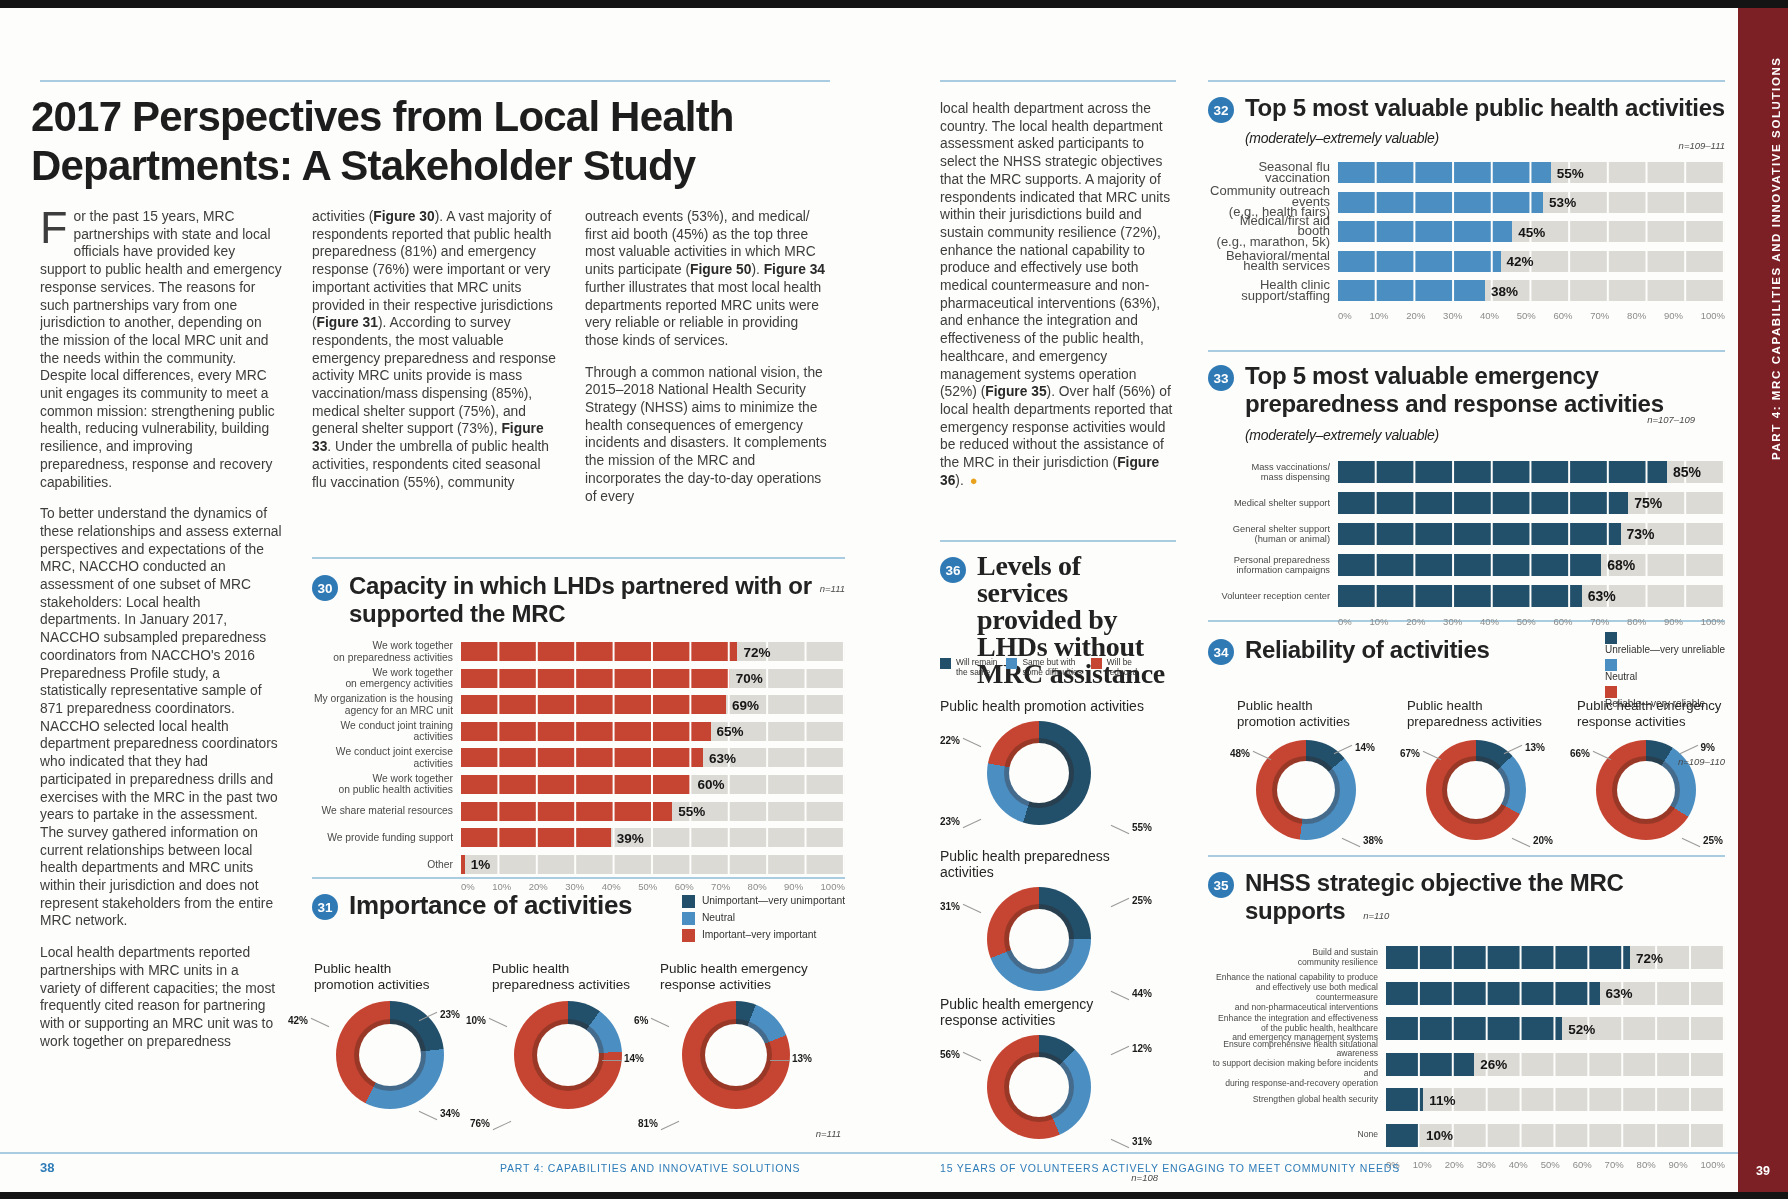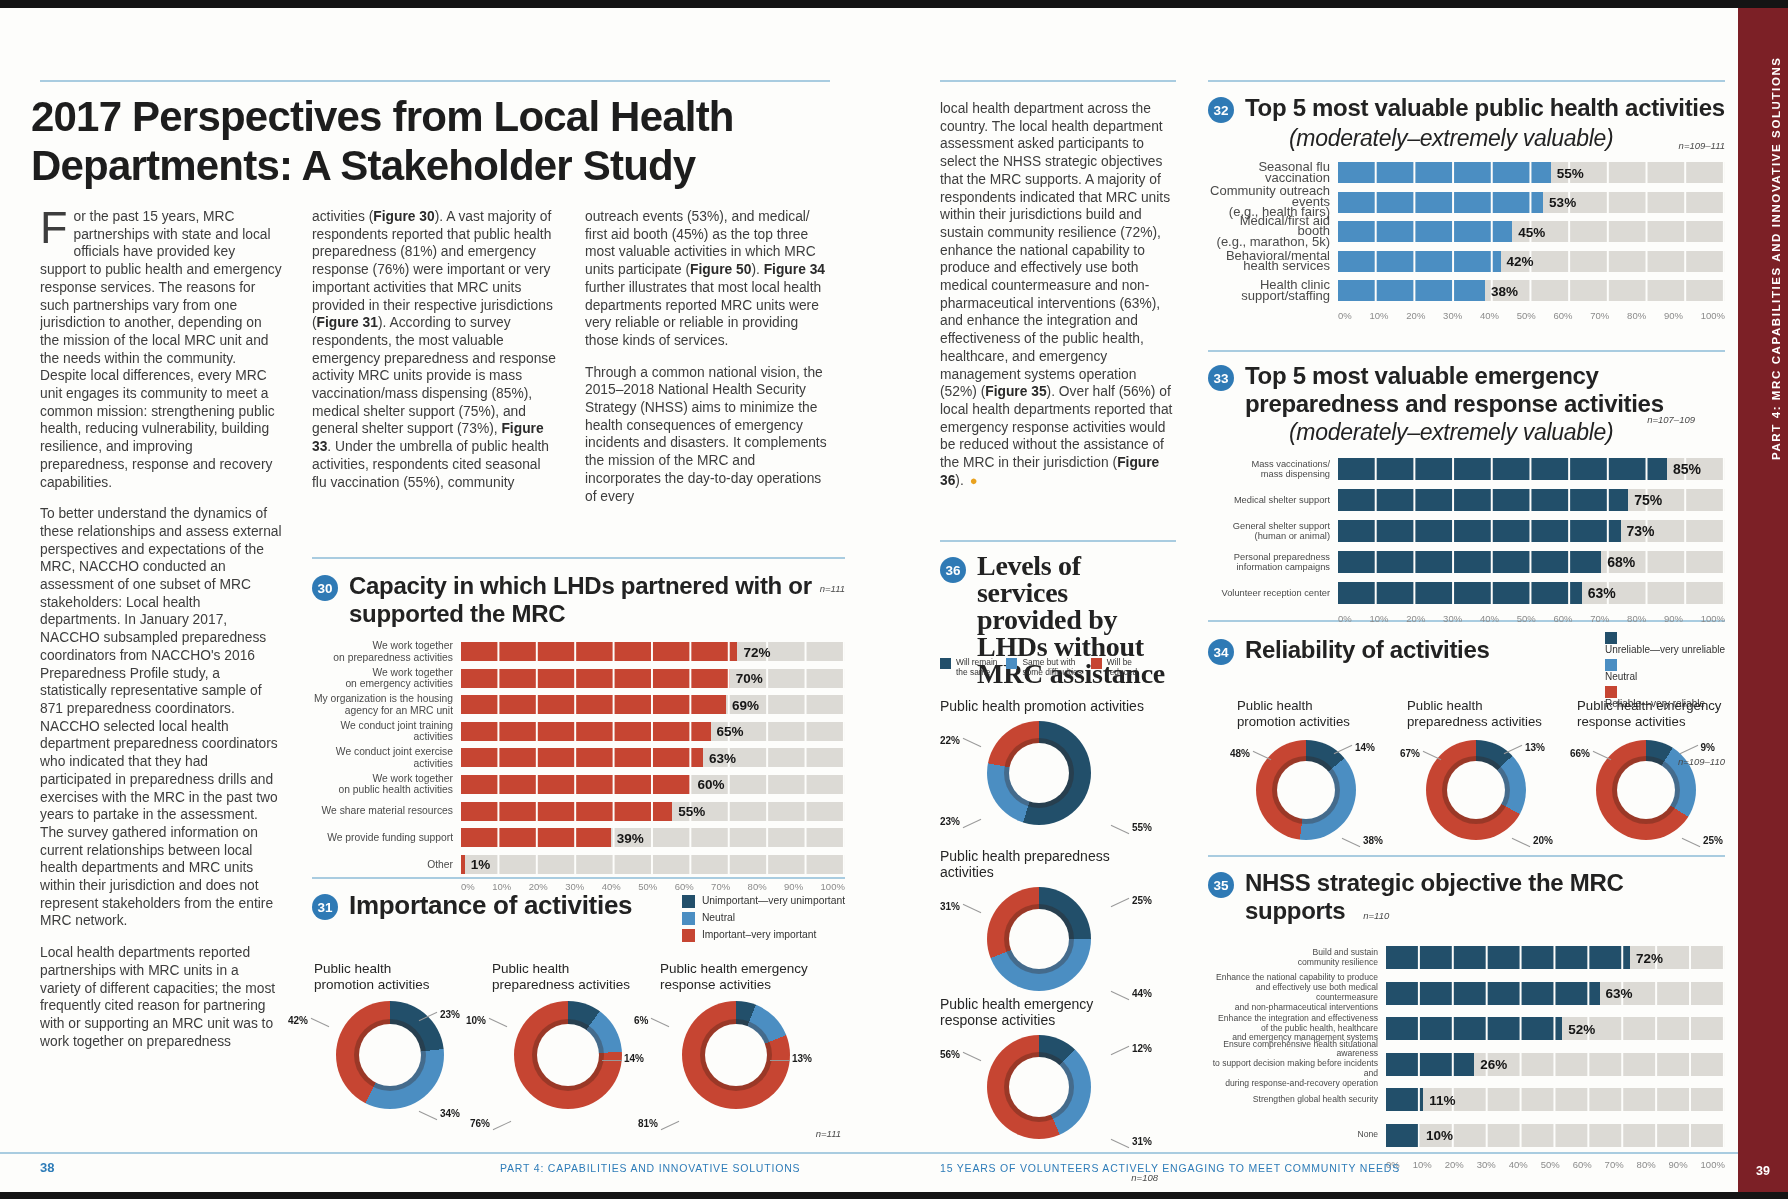--- a/index.html
+++ b/index.html
@@ -22,21 +22,21 @@
   #col3{left:585px;width:246px;height:346px;}
   #col4{left:940px;top:100px;width:236px;height:430px;}
   .dropcap::first-letter{float:left;font-size:45px;line-height:36px;padding:2px 6px 0 0;color:#3D3D3D;}
   .enddot{color:#E9A21E;font-size:13px;margin-left:6px;}
 
   .sec{position:absolute;}
   .fighead{display:flex;align-items:flex-start;gap:11px;}
   .fignum{flex:0 0 26px;width:26px;height:26px;border-radius:50%;background:#2F7AB5;color:#fff;
           font-size:13.5px;font-weight:bold;display:flex;align-items:center;justify-content:center;margin-top:3px;}
   .figtitle{font-size:24px;font-weight:bold;color:#222;letter-spacing:-0.3px;line-height:28px;}
-  .figsub{font-weight:normal;font-style:italic;font-size:23px;margin-left:44px;}
+  .figsub{font-weight:normal;font-style:italic;font-size:14px;}
   .nlab{font-style:italic;font-size:9.5px;color:#4a4a4a;}
 
   .brow{display:flex;align-items:center;}
   .blbl{text-align:right;color:#4a4a4a;white-space:pre-line;padding-right:8px;}
   .btrack{position:relative;flex:1;background:#DCDAD5;align-self:stretch;}
   .bfill{position:absolute;left:0;top:0;height:100%;}
   .bgrid{position:absolute;inset:0;
          background-image:linear-gradient(to right,transparent calc(100% - 2px),#FDFDFB calc(100% - 2px));
          background-size:10% 100%;}
   .bval{position:absolute;top:50%;transform:translateY(-50%);font-weight:bold;color:#151515;white-space:nowrap;}

